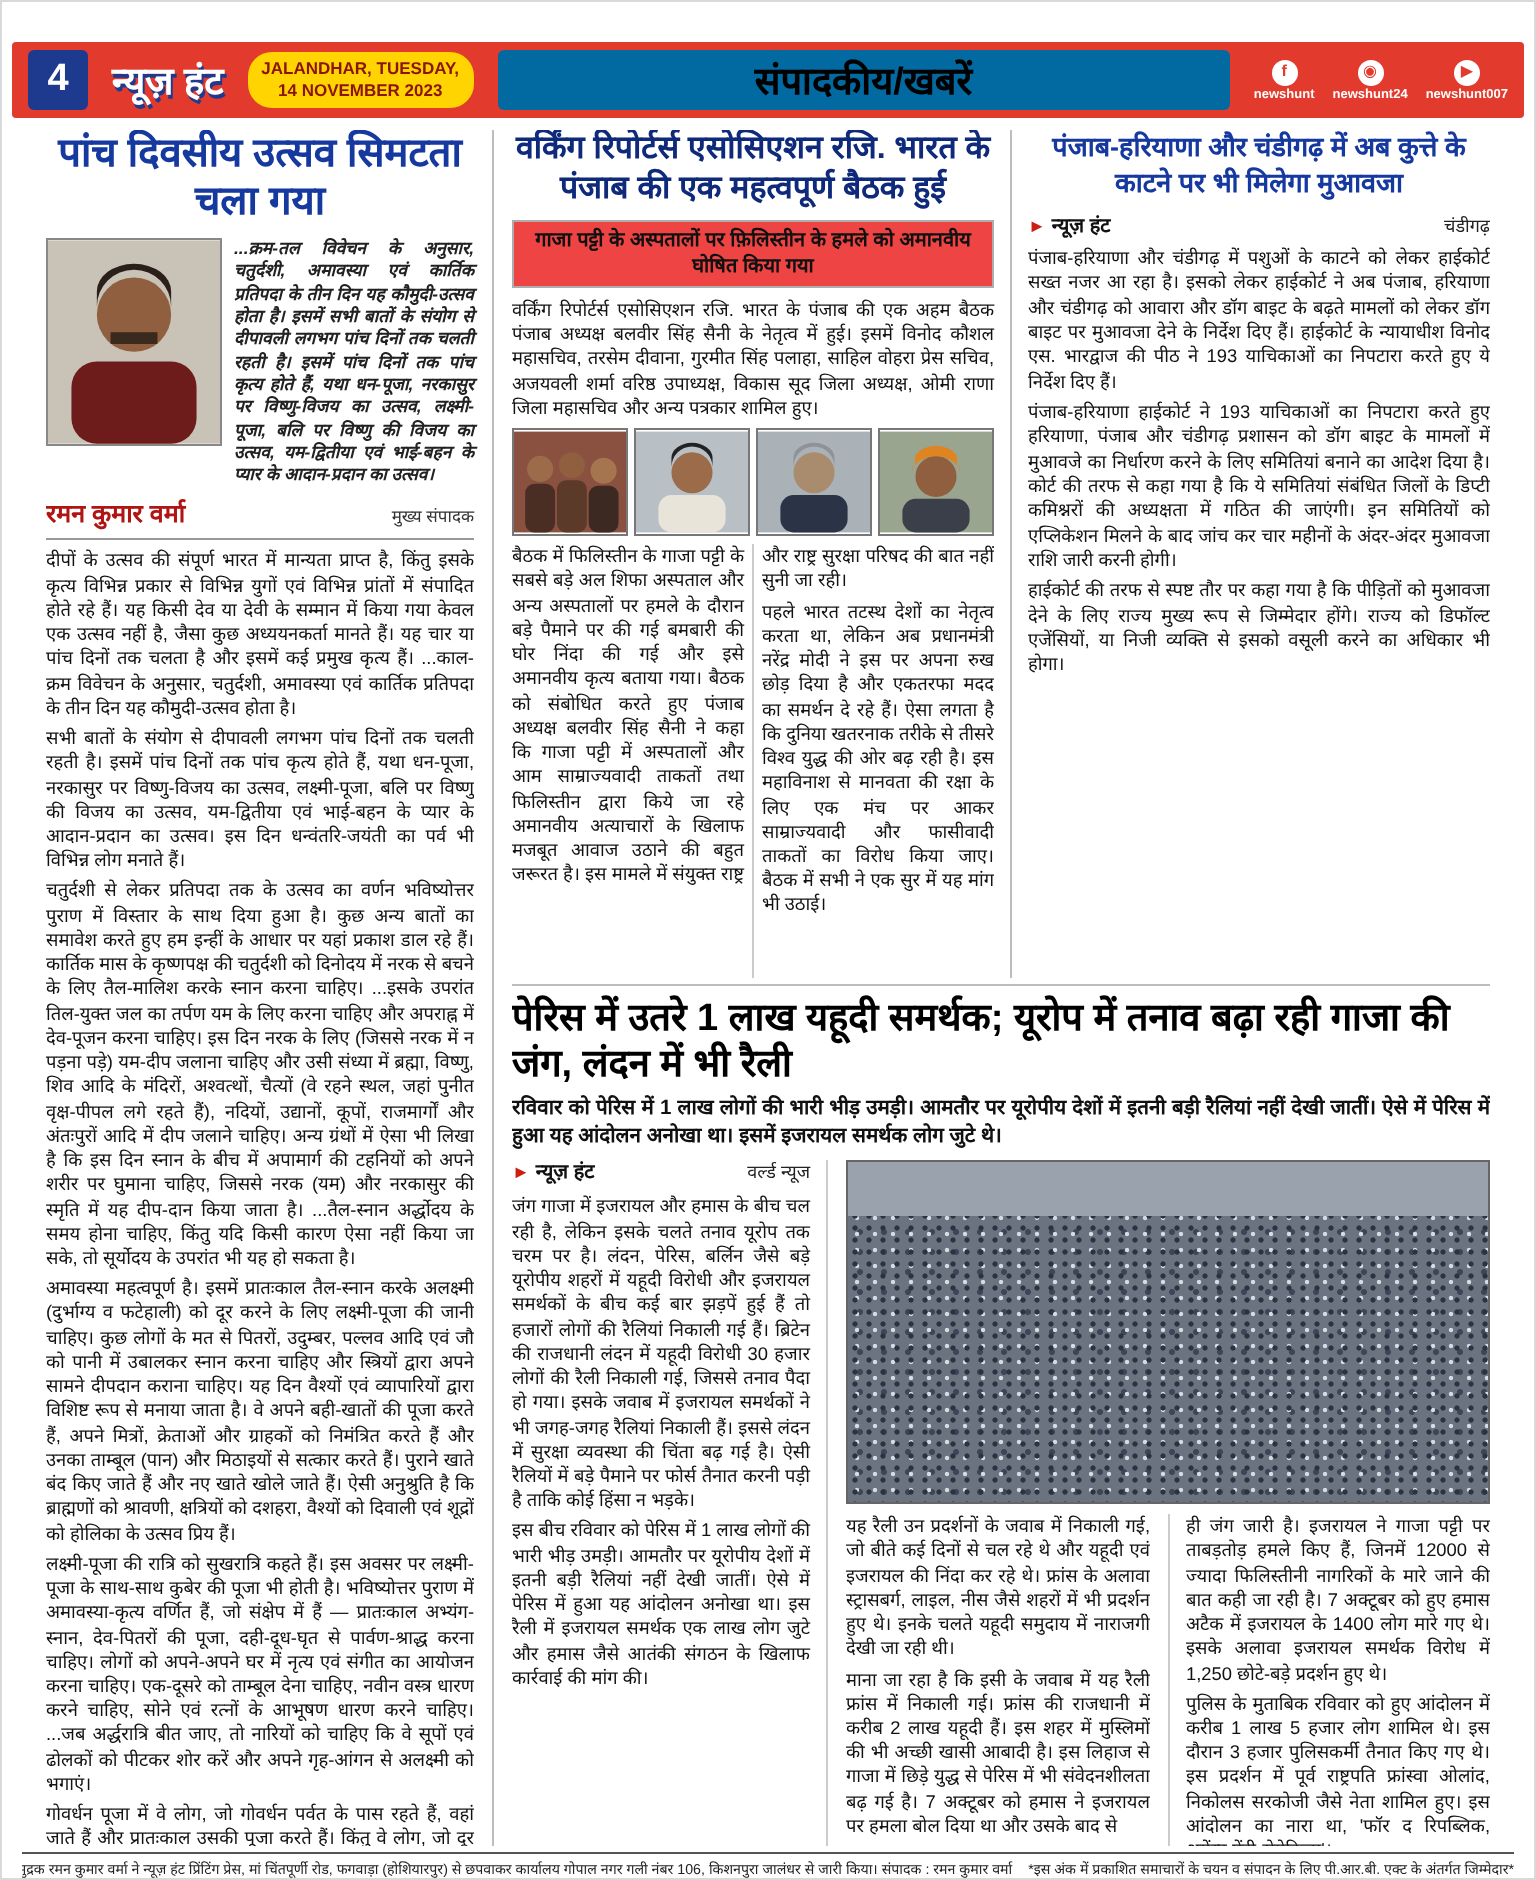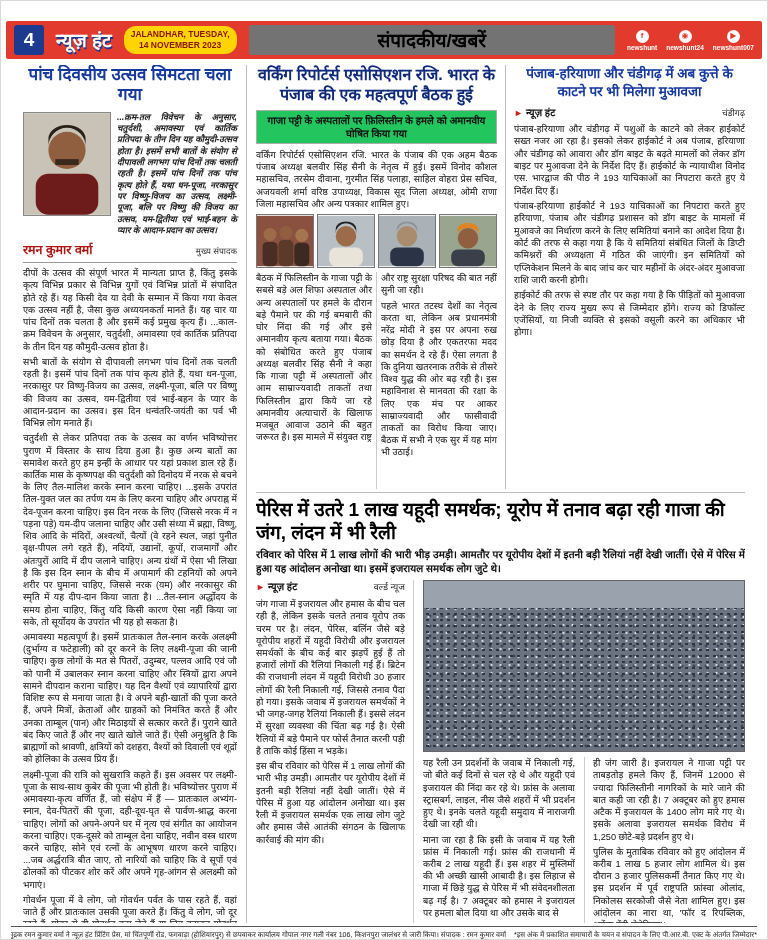--- a/index.html
+++ b/index.html
@@ -5,48 +5,48 @@
   *{box-sizing:border-box;margin:0;padding:0}
   html,body{width:768px;height:940px}
   body{font-family:"Liberation Sans","DejaVu Sans",sans-serif;background:#fff;color:#111}
   .page{width:768px;height:940px;position:relative;border:1px solid #d9d9d9;overflow:hidden;padding-top:20px;background:#fff}
 
   
   .masthead{height:38px;margin:0 5px;background:#e23b2e;display:flex;align-items:center;gap:8px;padding:0 8px;border-radius:2px}
   .pagenum{width:30px;height:30px;background:#1e3a8f;color:#fff;font-size:19px;font-weight:bold;display:flex;align-items:center;justify-content:center;border-radius:3px;flex:none}
   .logo{color:#fff;font-size:19px;font-weight:bold;text-shadow:1px 2px 0 #1e3a8f;white-space:nowrap;padding:0 4px;flex:none}
   .dateline{background:#ffd400;color:#8b1408;font-weight:bold;font-size:8.5px;line-height:1.35;text-align:center;padding:3px 7px;border-radius:12px;white-space:nowrap;flex:none}
-  .sectionbox{flex:1;background:#737373;color:#000;font-size:19px;font-weight:bold;text-align:center;padding:2px 6px;border-radius:3px;margin:0 4px;white-space:nowrap;overflow:hidden}
+  .sectionbox{flex:1;background:#0369a1;color:#000;font-size:19px;font-weight:bold;text-align:center;padding:2px 6px;border-radius:3px;margin:0 4px;white-space:nowrap;overflow:hidden}
   .social{display:flex;gap:9px;align-items:center;flex:none}
   .social-item{display:flex;flex-direction:column;align-items:center;color:#fff;font-size:6.5px;font-weight:bold;gap:1px}
   .sicon{width:13px;height:13px;border-radius:50%;background:#fff;color:#e23b2e;font-size:8px;font-weight:bold;display:flex;align-items:center;justify-content:center;line-height:1}
 
   
   .content{display:flex;margin:6px 22px 0;height:858px;overflow:hidden}
   .col-left{width:224px;flex:none;padding-right:9px;border-right:1px solid #bdbdbd;display:flex;flex-direction:column;overflow:hidden}
   .col-main{flex:1;display:flex;flex-direction:column;overflow:hidden;padding-left:9px}
   .top-row{display:flex;height:424px;overflow:hidden;flex:none}
   .mid-article{width:250px;flex:none;padding-right:8px;border-right:1px solid #bdbdbd;overflow:hidden;display:flex;flex-direction:column}
   .dog-article{flex:1;padding-left:8px;overflow:hidden}
   .paris{border-top:1px solid #bdbdbd;margin-top:3px;padding-top:5px;flex:1;overflow:hidden;display:flex;flex-direction:column}
 
   
-  .la-title{color:#1639a0;font-size:17px;font-weight:bold;text-align:center;line-height:1.2;margin-bottom:6px}
+  .la-title{color:#1639a0;font-size:20px;font-weight:bold;text-align:center;line-height:1.2;margin-bottom:6px}
   .la-intro{display:flex;gap:6px;margin-bottom:3px}
   .editor-photo{width:88px;height:104px;flex:none;border:1px solid #888;display:block}
   .la-caption{font-size:8.7px;font-weight:bold;font-style:italic;text-align:justify;line-height:1.3;color:#222}
   .la-author-row{display:flex;justify-content:space-between;align-items:baseline;border-bottom:1px solid #999;margin:2px 0 4px;padding-bottom:4px}
   .la-author{color:#b01513;font-weight:bold;font-size:12.5px}
   .la-role{font-size:8.5px;color:#333}
   .la-body{flex:1;overflow:hidden;font-size:9.2px;line-height:1.33;text-align:justify}
   .la-body p{margin-bottom:3px}
 
   
   .ma-title{color:#0f2a7a;font-size:16px;font-weight:bold;text-align:center;line-height:1.25;margin-bottom:5px}
-  .standfirst{background:#22c55e;border:1px solid #adadad;font-size:10px;font-weight:bold;text-align:center;padding:3px 5px;margin-bottom:5px;line-height:1.3}
+  .standfirst{background:#ef4444;border:1px solid #adadad;font-size:10px;font-weight:bold;text-align:center;padding:3px 5px;margin-bottom:5px;line-height:1.3}
   .byline{display:flex;justify-content:space-between;align-items:flex-end;font-size:10px;margin-bottom:4px}
   .byline .arrow{color:#cc1f14;margin-right:3px;font-size:9px}
   .byline .name{font-weight:bold;color:#111}
   .byline .place{font-size:9px;color:#222}
   .ma-intro{font-size:9.2px;line-height:1.33;text-align:justify;margin-bottom:4px}
   .photo-strip{display:flex;gap:3px;margin-bottom:4px}
   .photo-strip svg{flex:1;height:54px;border:1px solid #777;display:block}
   .ma-body{flex:1;overflow:hidden;font-size:9.2px;line-height:1.33;text-align:justify;column-count:2;column-gap:9px;column-rule:1px solid #ccc}
   .ma-body p{margin-bottom:3px}
 

